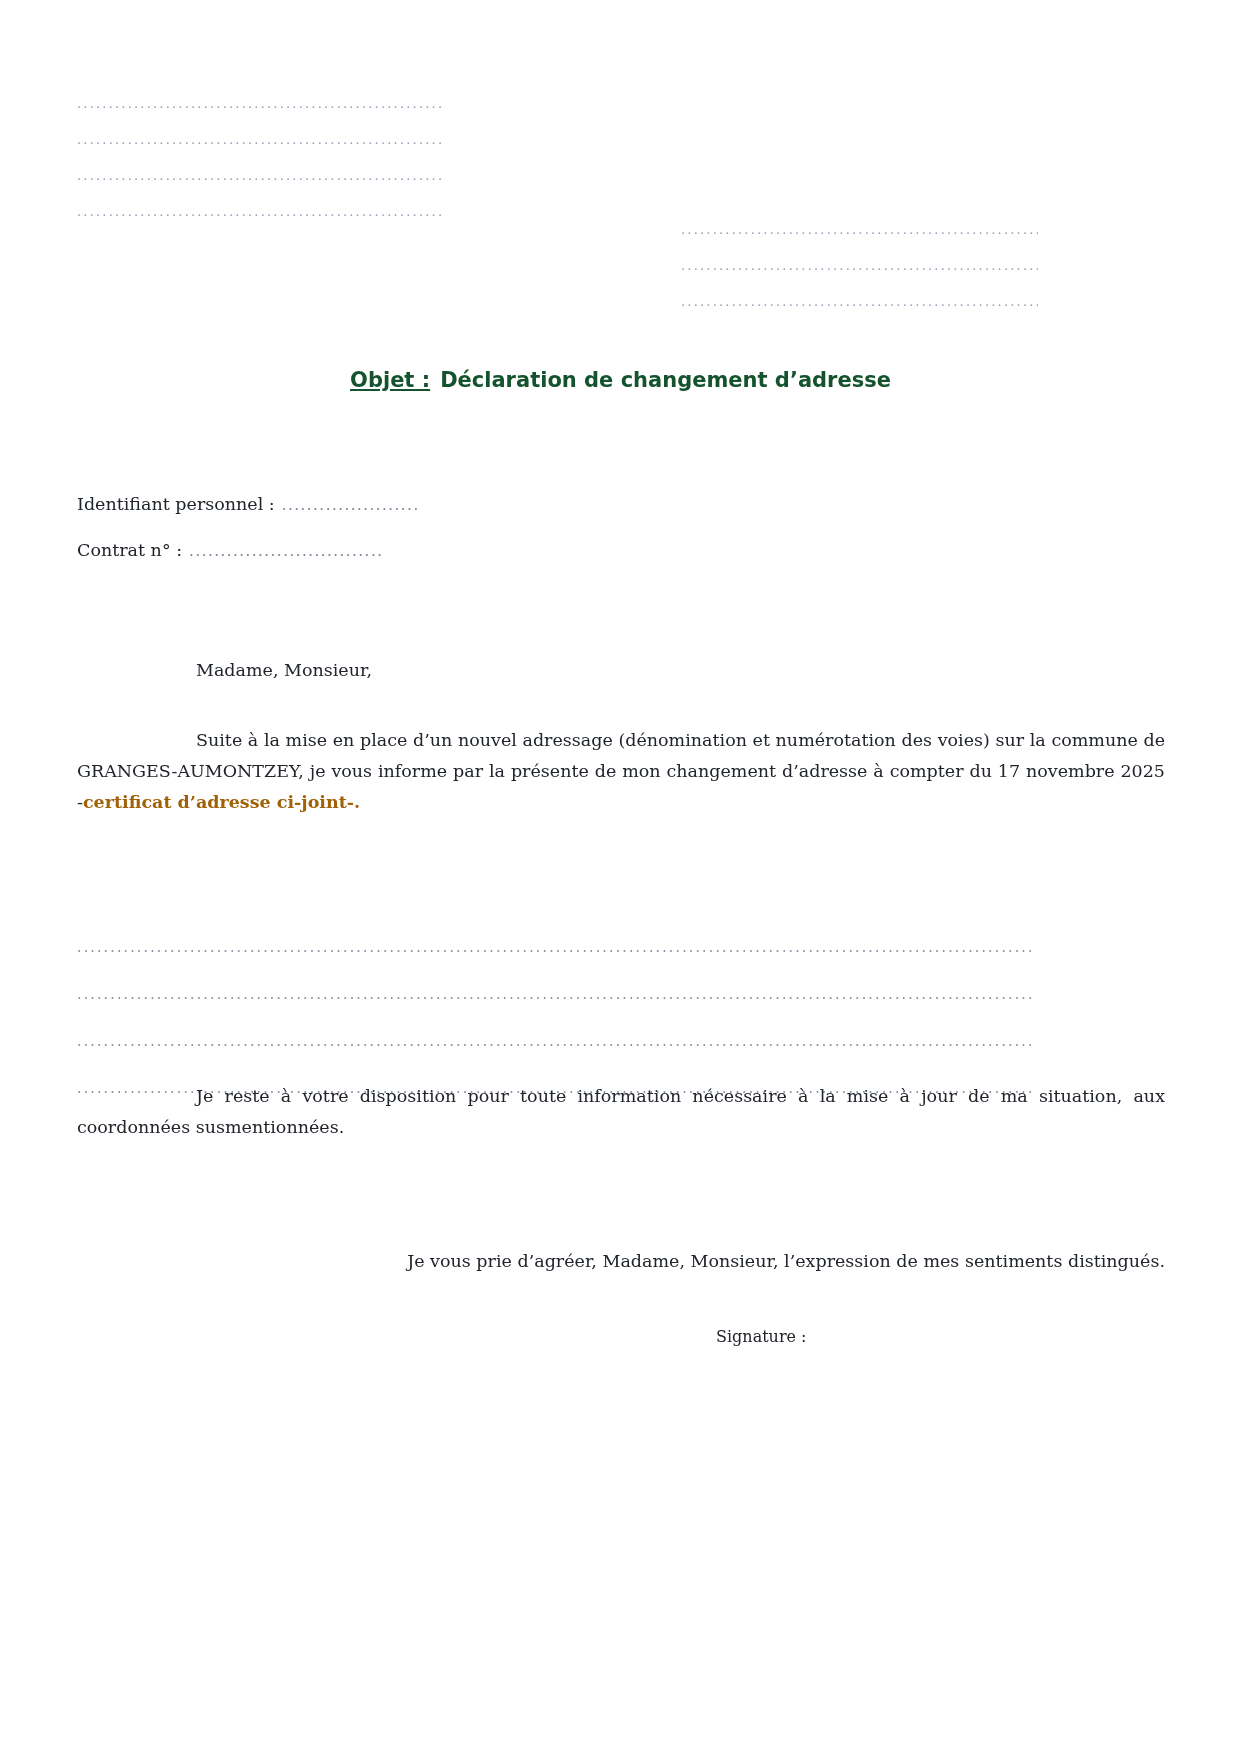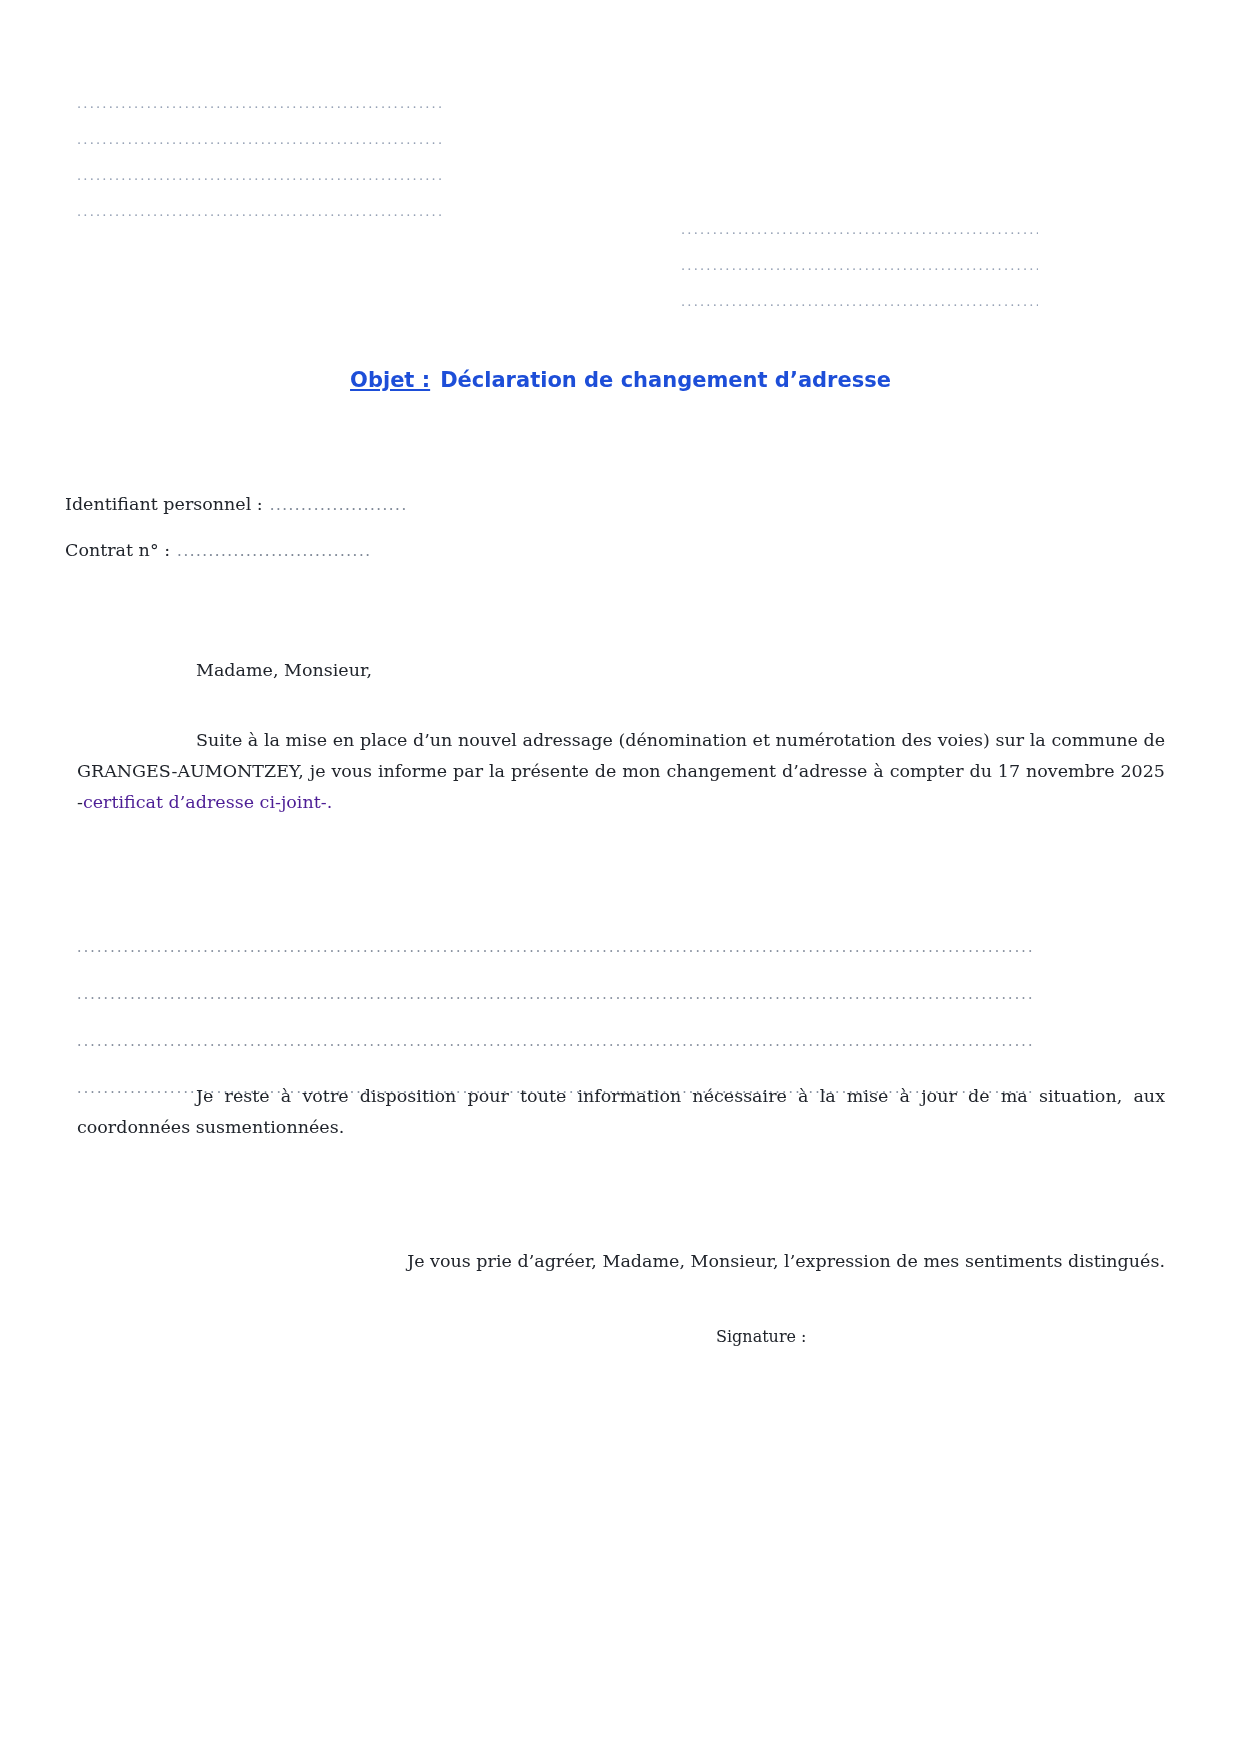--- a/index.html
+++ b/index.html
@@ -27,21 +27,21 @@
   .recipient-block { position: absolute; left: 681px; top: 212px; width: 357px; }
   .recipient-block .dotline { height: 36px; line-height: 36px; }
 
   
   .subject {
     position: absolute; top: 368px; left: 0; width: 100%;
     text-align: center;
     font-family: "DejaVu Sans", sans-serif;
     font-weight: bold;
     font-size: 21px;
-    color: #1d4ed8;
+    color: #14532d;
   }
   .subject-label { text-decoration: underline; margin-right: 10px; }
 
   .subtitle {
     position: absolute; top: 428px; left: 0; width: 100%;
     text-align: center;
     font-family: "DejaVu Sans", sans-serif;
     font-weight: bold;
     font-size: 15px;
     color: #1d6db4;
@@ -49,21 +49,21 @@
   .subtitle .dots-inline {
     font-family: "DejaVu Serif", serif;
     font-weight: normal;
     color: #94a0b4;
     font-size: 13px;
     letter-spacing: 1.6px;
     margin-left: 8px;
   }
 
   
-  .field { position: absolute; left: 65px; font-size: 17.5px; }
+  .field { position: absolute; left: 77px; font-size: 17.5px; }
   .field .dots {
     color: #7c8695;
     font-size: 15px;
     letter-spacing: 1.5px;
     margin-left: 7px;
   }
   #field-id { top: 494px; }
   #field-contract { top: 540px; }
 
   .salutation { position: absolute; left: 196px; top: 660px; font-size: 17.5px; }
@@ -71,21 +71,21 @@
   .body-par {
     position: absolute; left: 77px; width: 1088px;
     font-size: 17.5px; line-height: 31px;
     text-align: justify;
     text-indent: 119px;
   }
   #para1 { top: 725px; }
   #para2 { top: 862px; }
   #para3 { top: 1081px; }
   #para4 { top: 1246px; text-align: right; }
-  .link-blue { color: #4c1d95; }
+  .link-blue { color: #a16207; font-weight: bold; }
 
   .address-block { position: absolute; left: 77px; top: 924px; width: 958px; }
   .address-block .dotline {
     height: 47px; line-height: 47px;
     color: #87909f; font-size: 14px; letter-spacing: 2.2px;
   }
 
   .signature { position: absolute; left: 716px; top: 1327px; font-size: 16px; }
 </style>
 </head>

